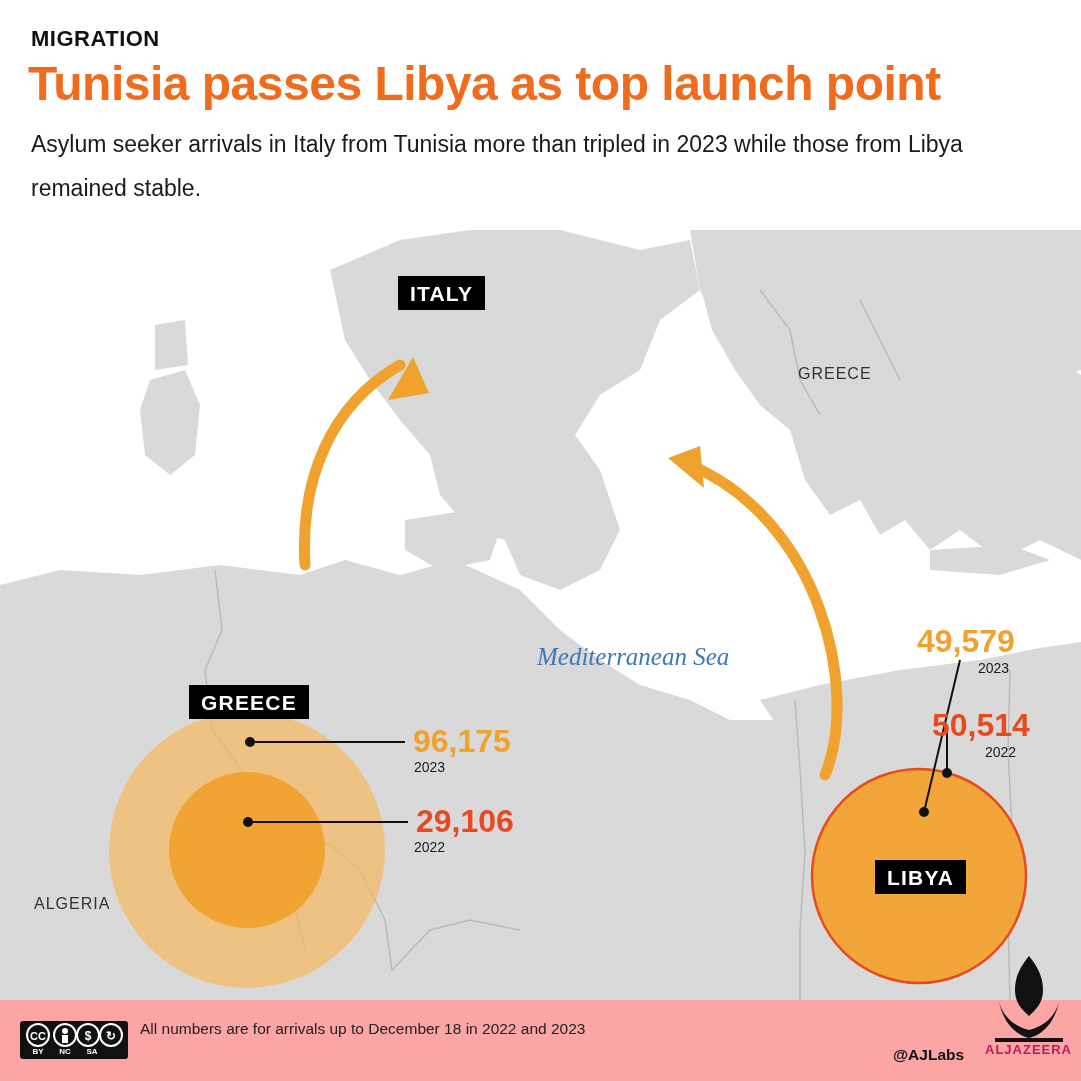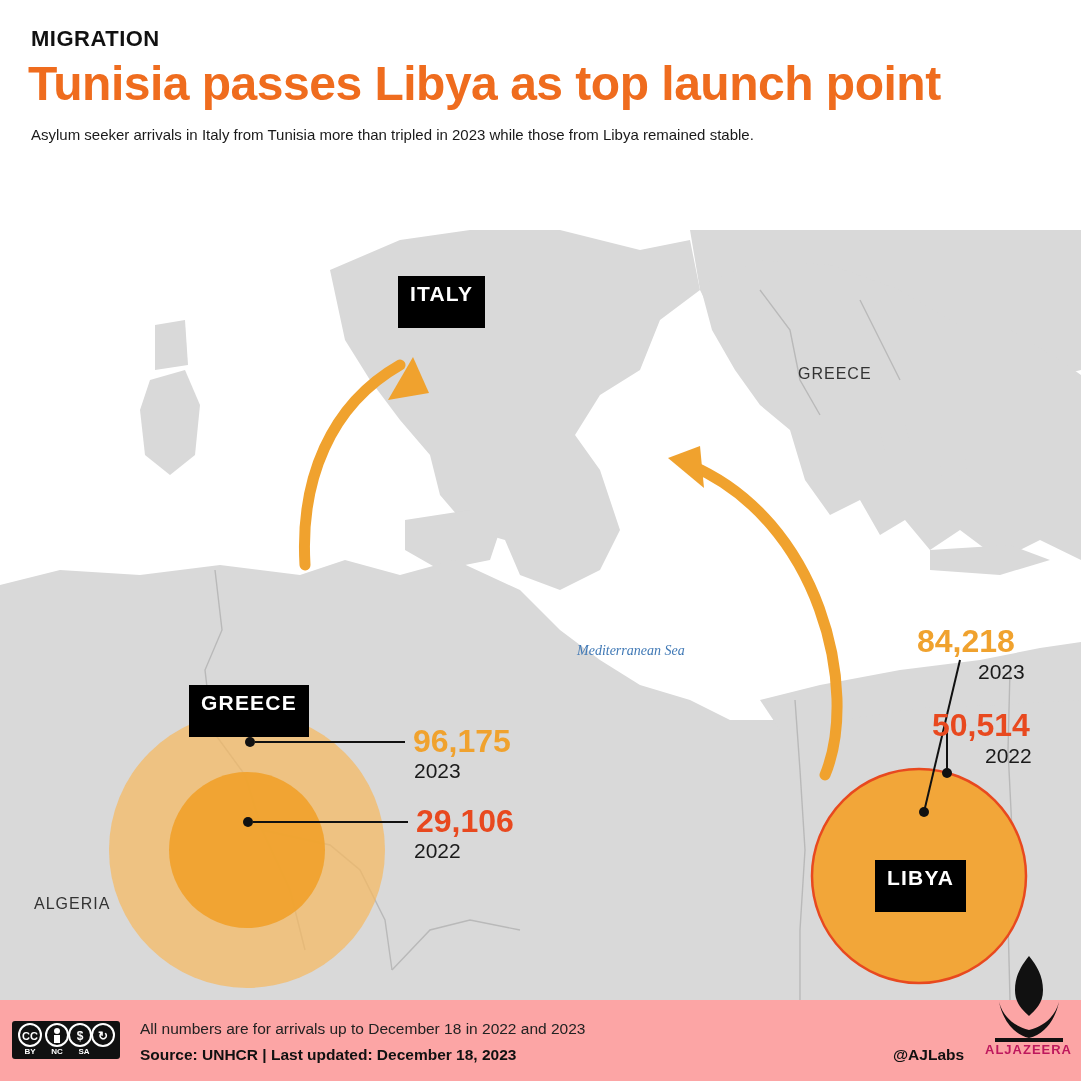--- a/index.html
+++ b/index.html
@@ -42,22 +42,22 @@
     font-weight: bold;
     color: #ef6c1e;
     letter-spacing: -0.5px;
     white-space: nowrap;
   }
   #subhead {
     position: absolute;
     left: 31px;
     top: 122px;
     width: 1010px;
-    font-size: 15px;
-    line-height: 26px;
+    font-size: 23px;
+    line-height: 44px;
     color: #1a1a1a;
   }
 
   
   #map {
     position: absolute;
     left: 0;
     top: 230px;
     width: 1081px;
     height: 770px;
@@ -69,52 +69,51 @@
     left: 0; top: 0;
   }
 
   .country-label {
     position: absolute;
     background: #000000;
     color: #ffffff;
     font-size: 21px;
     font-weight: bold;
     letter-spacing: 1.2px;
-    padding: 6px 12px 22px 12px;
+    padding: 6px 12px 4px 12px;
     white-space: nowrap;
   }
   .plain-label {
     position: absolute;
     color: #333333;
     font-size: 16px;
     letter-spacing: 1px;
     white-space: nowrap;
     text-align: center;
   }
   #sea-label {
     position: absolute;
     left: 537px;
     top: 413px;
     font-family: "Liberation Serif", serif;
     font-style: italic;
+    font-size: 25px;
+    color: #3f78b5;
+    white-space: nowrap;
+  }
+
+  .value-big {
+    position: absolute;
+    font-size: 32px;
+    font-weight: bold;
+    white-space: nowrap;
+  }
+  .value-year {
+    position: absolute;
     font-size: 14px;
-    color: #3f78b5;
-    white-space: nowrap;
-    margin-left: 40px;
-  }
-
-  .value-big {
-    position: absolute;
-    font-size: 32px;
-    font-weight: bold;
-    white-space: nowrap;
-  }
-  .value-year {
-    position: absolute;
-    font-size: 21px;
     color: #1a1a1a;
     white-space: nowrap;
   }
   .orange { color: #f0a22e; }
   .red { color: #e8491f; }
 
   
   #footer {
     position: absolute;
     left: 0;
@@ -144,21 +143,21 @@
     position: absolute;
     left: 893px;
     top: 46px;
     font-size: 15.5px;
     font-weight: bold;
     color: #111111;
     white-space: nowrap;
   }
   #cc-badge {
     position: absolute;
-    left: 12px;
+    left: 20px;
     top: 1021px;
     width: 108px;
     height: 38px;
     background: #111111;
     border-radius: 8px;
   }
   #aj-logo {
     position: absolute;
     left: 985px;
     top: 950px;
@@ -260,29 +259,28 @@
     <div class="country-label" style="left:189px; top:455px;">GREECE</div>
     <div class="country-label" style="left:875px; top:630px;">LIBYA</div>
     <div class="plain-label" style="left:34px; top:665px;">ALGERIA</div>
     <div id="sea-label">Mediterranean Sea</div>
 
     <div class="value-big orange" style="left:413px; top:493px;">96,175</div>
     <div class="value-year" style="left:414px; top:529px;">2023</div>
     <div class="value-big red" style="left:416px; top:573px;">29,106</div>
     <div class="value-year" style="left:414px; top:609px;">2022</div>
 
-    <div class="value-big orange" style="left:917px; top:393px;">84,218</div>
+    <div class="value-big orange" style="left:917px; top:393px;">49,579</div>
     <div class="value-year" style="left:978px; top:430px;">2023</div>
     <div class="value-big red" style="left:932px; top:477px;">50,514</div>
     <div class="value-year" style="left:985px; top:514px;">2022</div>
   </div>
 
   <div id="footer">
     <div id="footnote">All numbers are for arrivals up to December 18 in 2022 and 2023</div>
-    <div id="source">Source: UNHCR   |   Last updated: December 18, 2023</div>
     <div id="handle">@AJLabs</div>
   </div>
 
   <div id="cc-badge">
     <svg width="108" height="38" viewBox="0 0 108 38">
       <rect x="0" y="0" width="108" height="38" rx="3" fill="#111111"></rect>
       <circle cx="18" cy="14" r="11" fill="none" stroke="#ffffff" stroke-width="2"></circle>
       <text x="18" y="19" font-family="Liberation Sans, sans-serif" font-size="11" font-weight="bold" fill="#ffffff" text-anchor="middle">CC</text>
       <circle cx="45" cy="14" r="11" fill="none" stroke="#ffffff" stroke-width="2"></circle>
       <circle cx="45" cy="10" r="3" fill="#ffffff"></circle>

